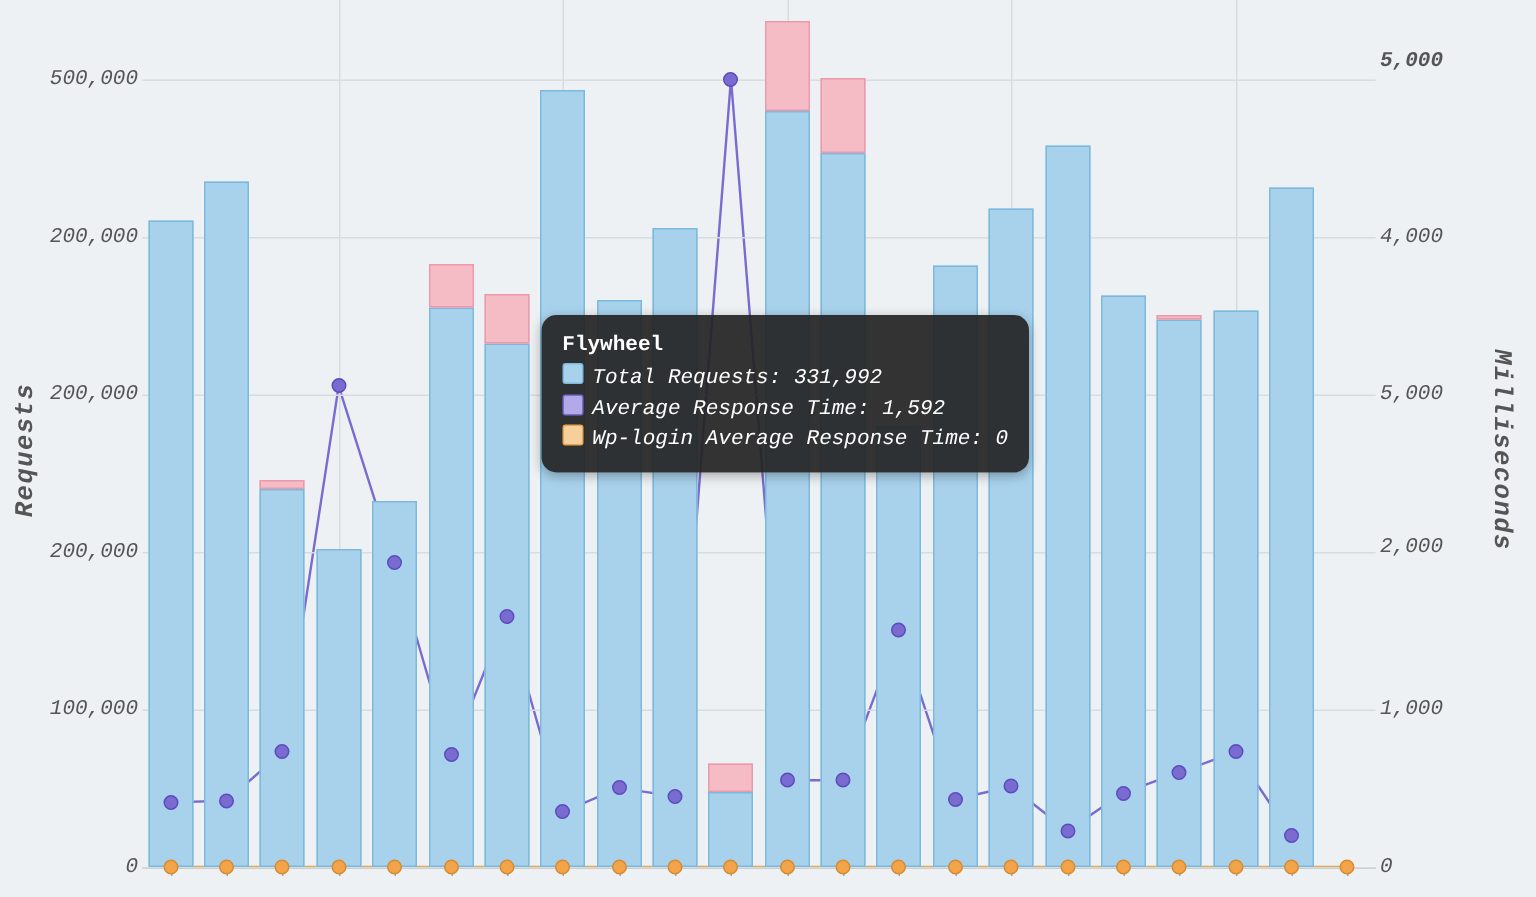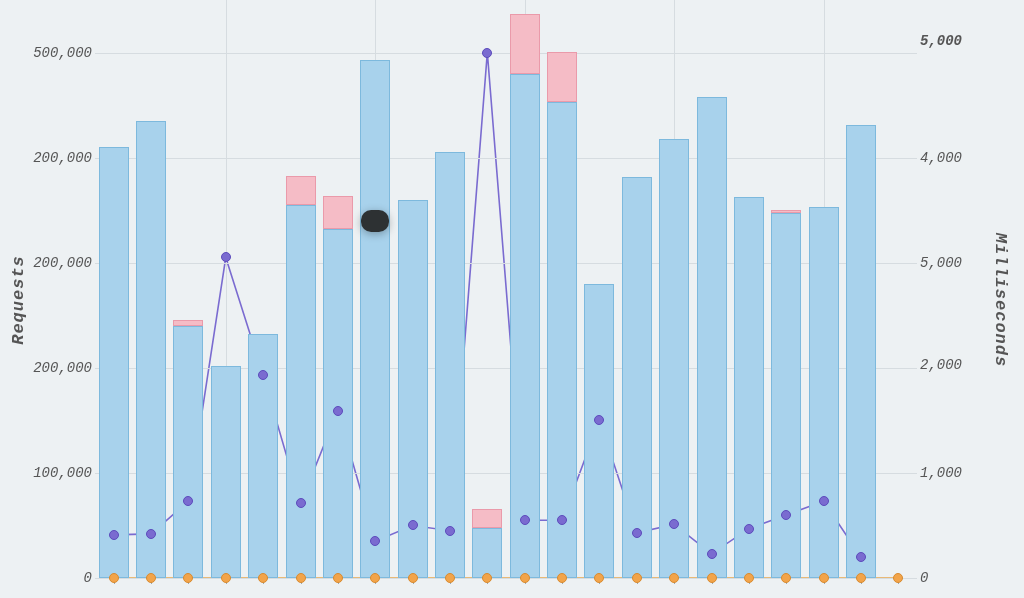--- a/index.html
+++ b/index.html
@@ -337,14 +337,18 @@
       <div class="ylabel-right" style="top: 472.909px;">1,000</div>
       <div class="ylabel-right" style="top: 365px; text-align: center;">2,000</div>
       <div class="ylabel-right" style="top: 262.727px;">5,000</div>
       <div class="ylabel-right" style="top: 157.636px;">4,000</div>
       <div class="ylabel-right" style="top: 41px; font-weight: bold;">5,000</div>
     </div>
 
   <div id="xl"></div>
 
   <div class="tooltip" id="tooltip" style="left: 360.864px; top: 210.182px;">
+    <div class="title">Flywheel</div>
+    <div><span class="swatch sw-req"></span><span>Total Requests</span>: <span>331,992</span></div>
+    <div><span class="swatch sw-avg"></span><span>Average Response Time</span>: <span>1,592</span></div>
+    <div><span class="swatch sw-wp"></span><span>Wp-login Average Response Time</span>: <span>0</span></div>
   </div>
 </div>
 
 </body></html>

